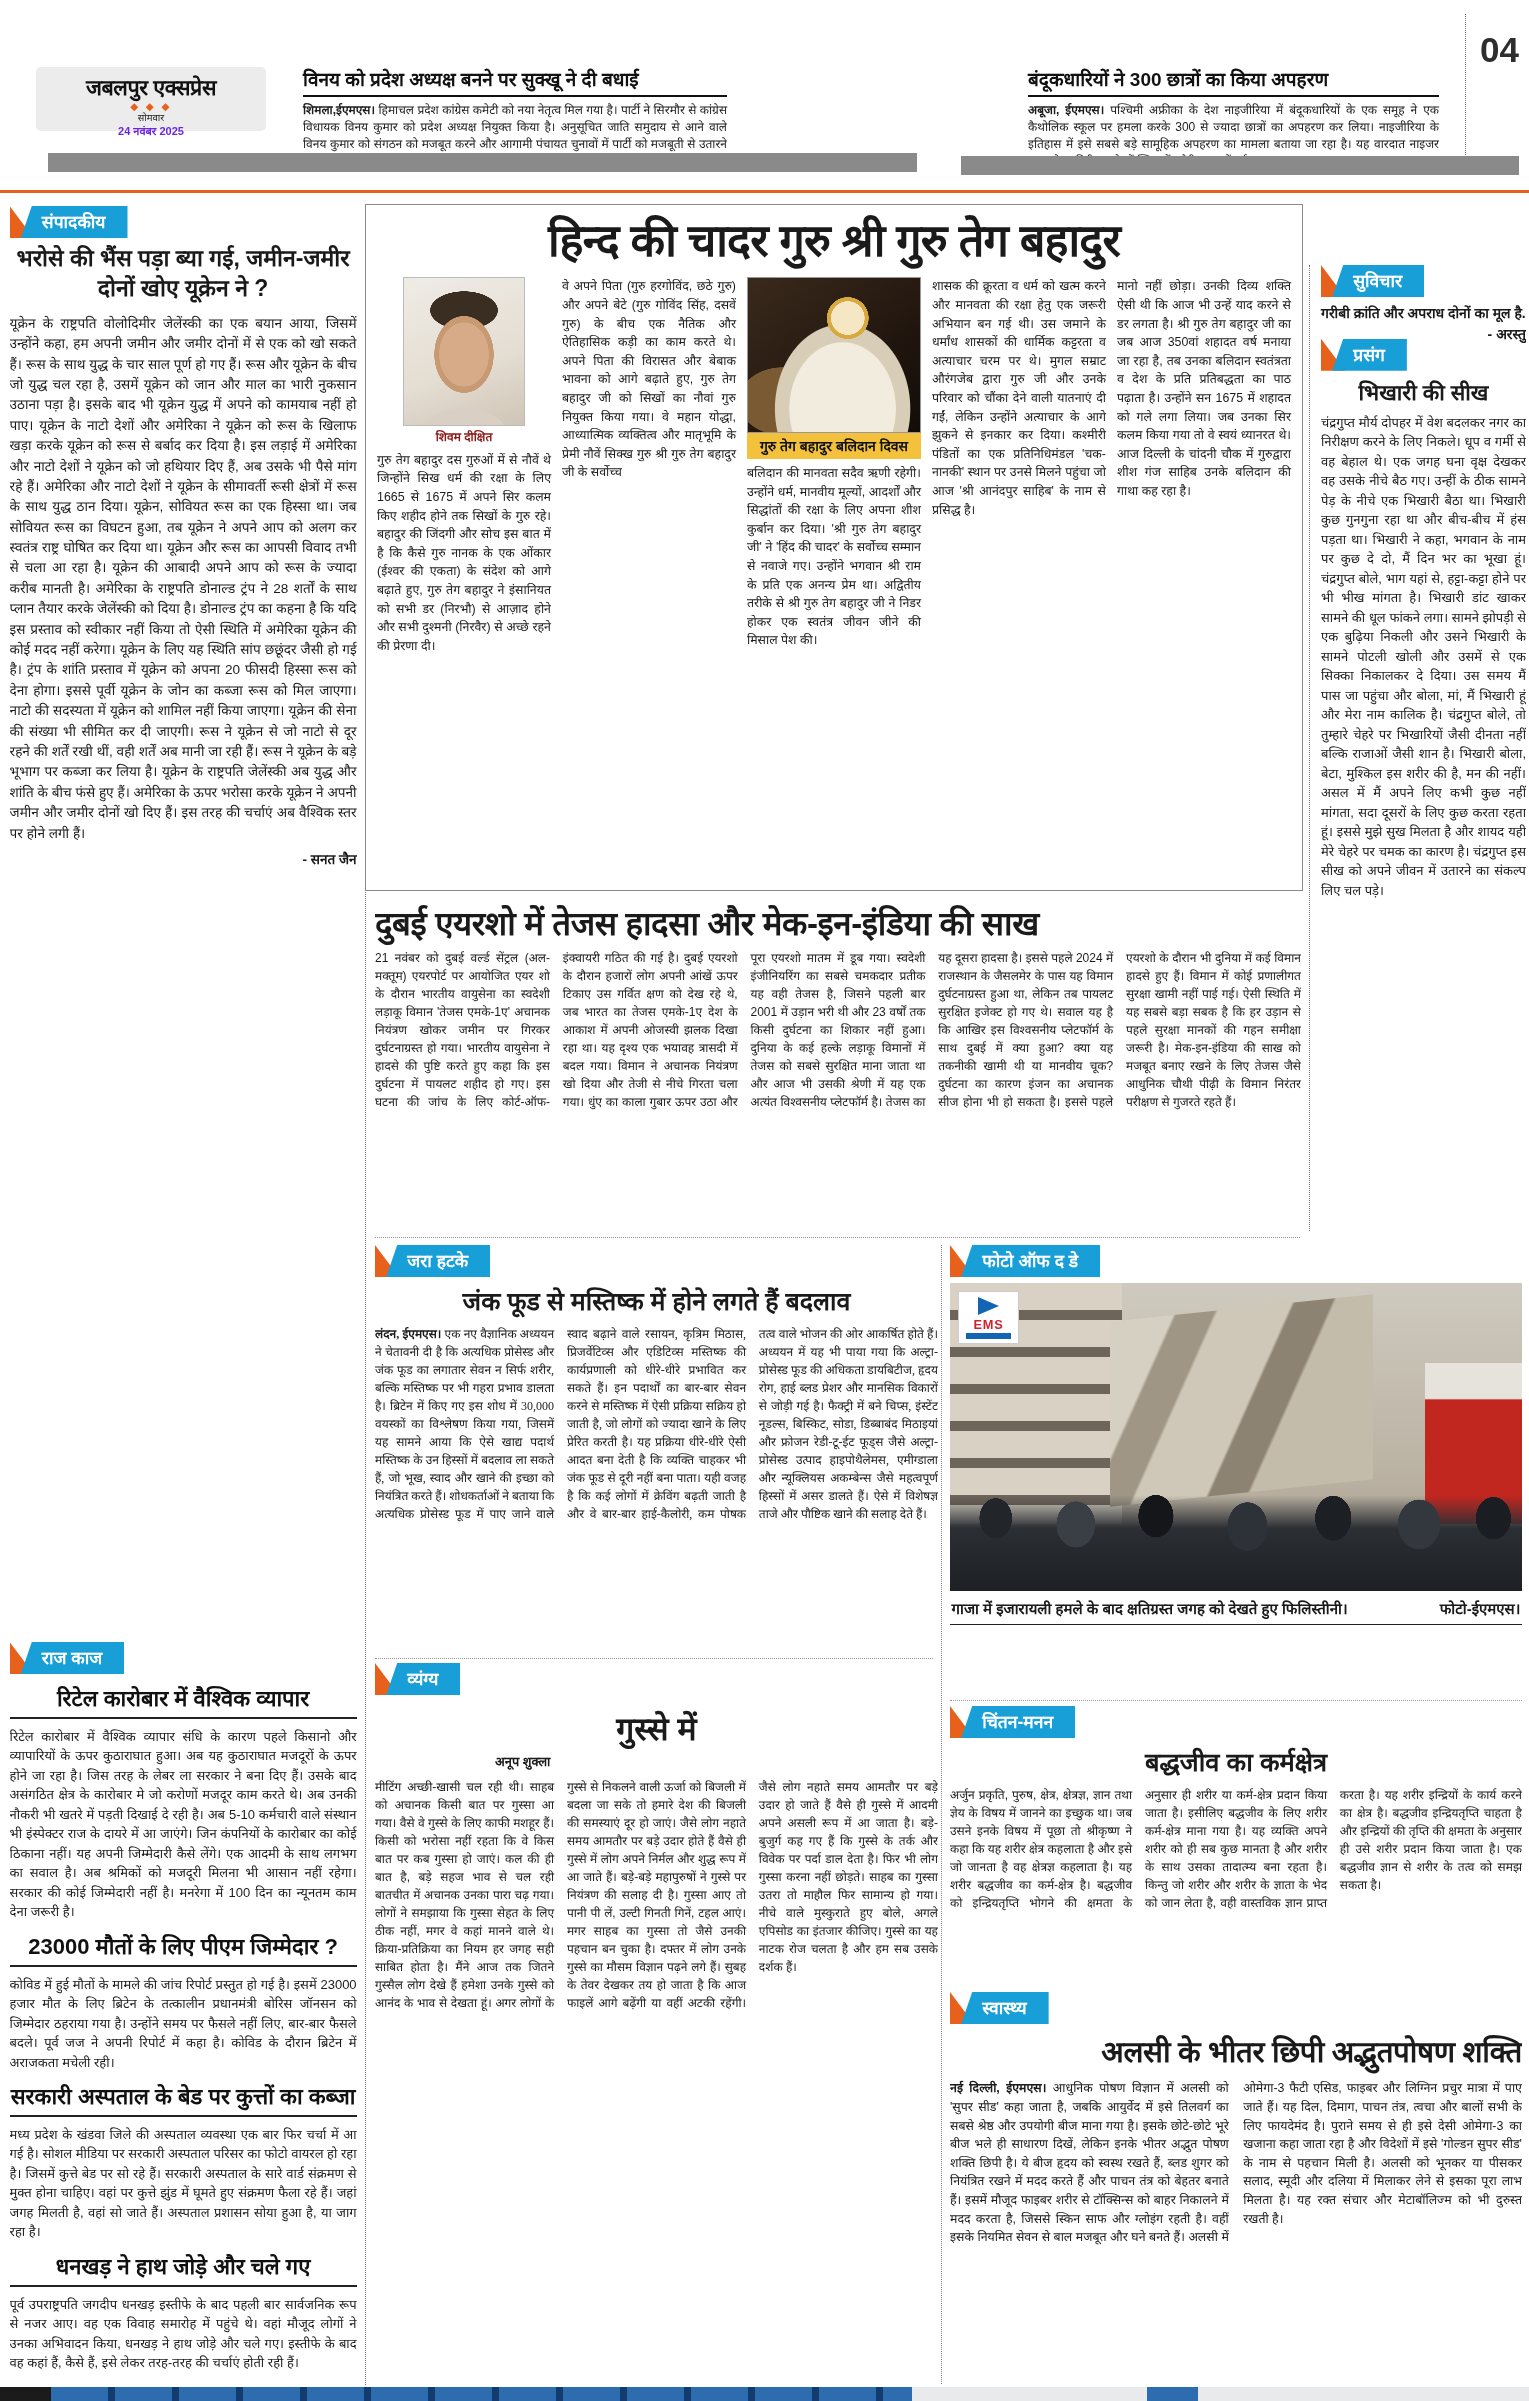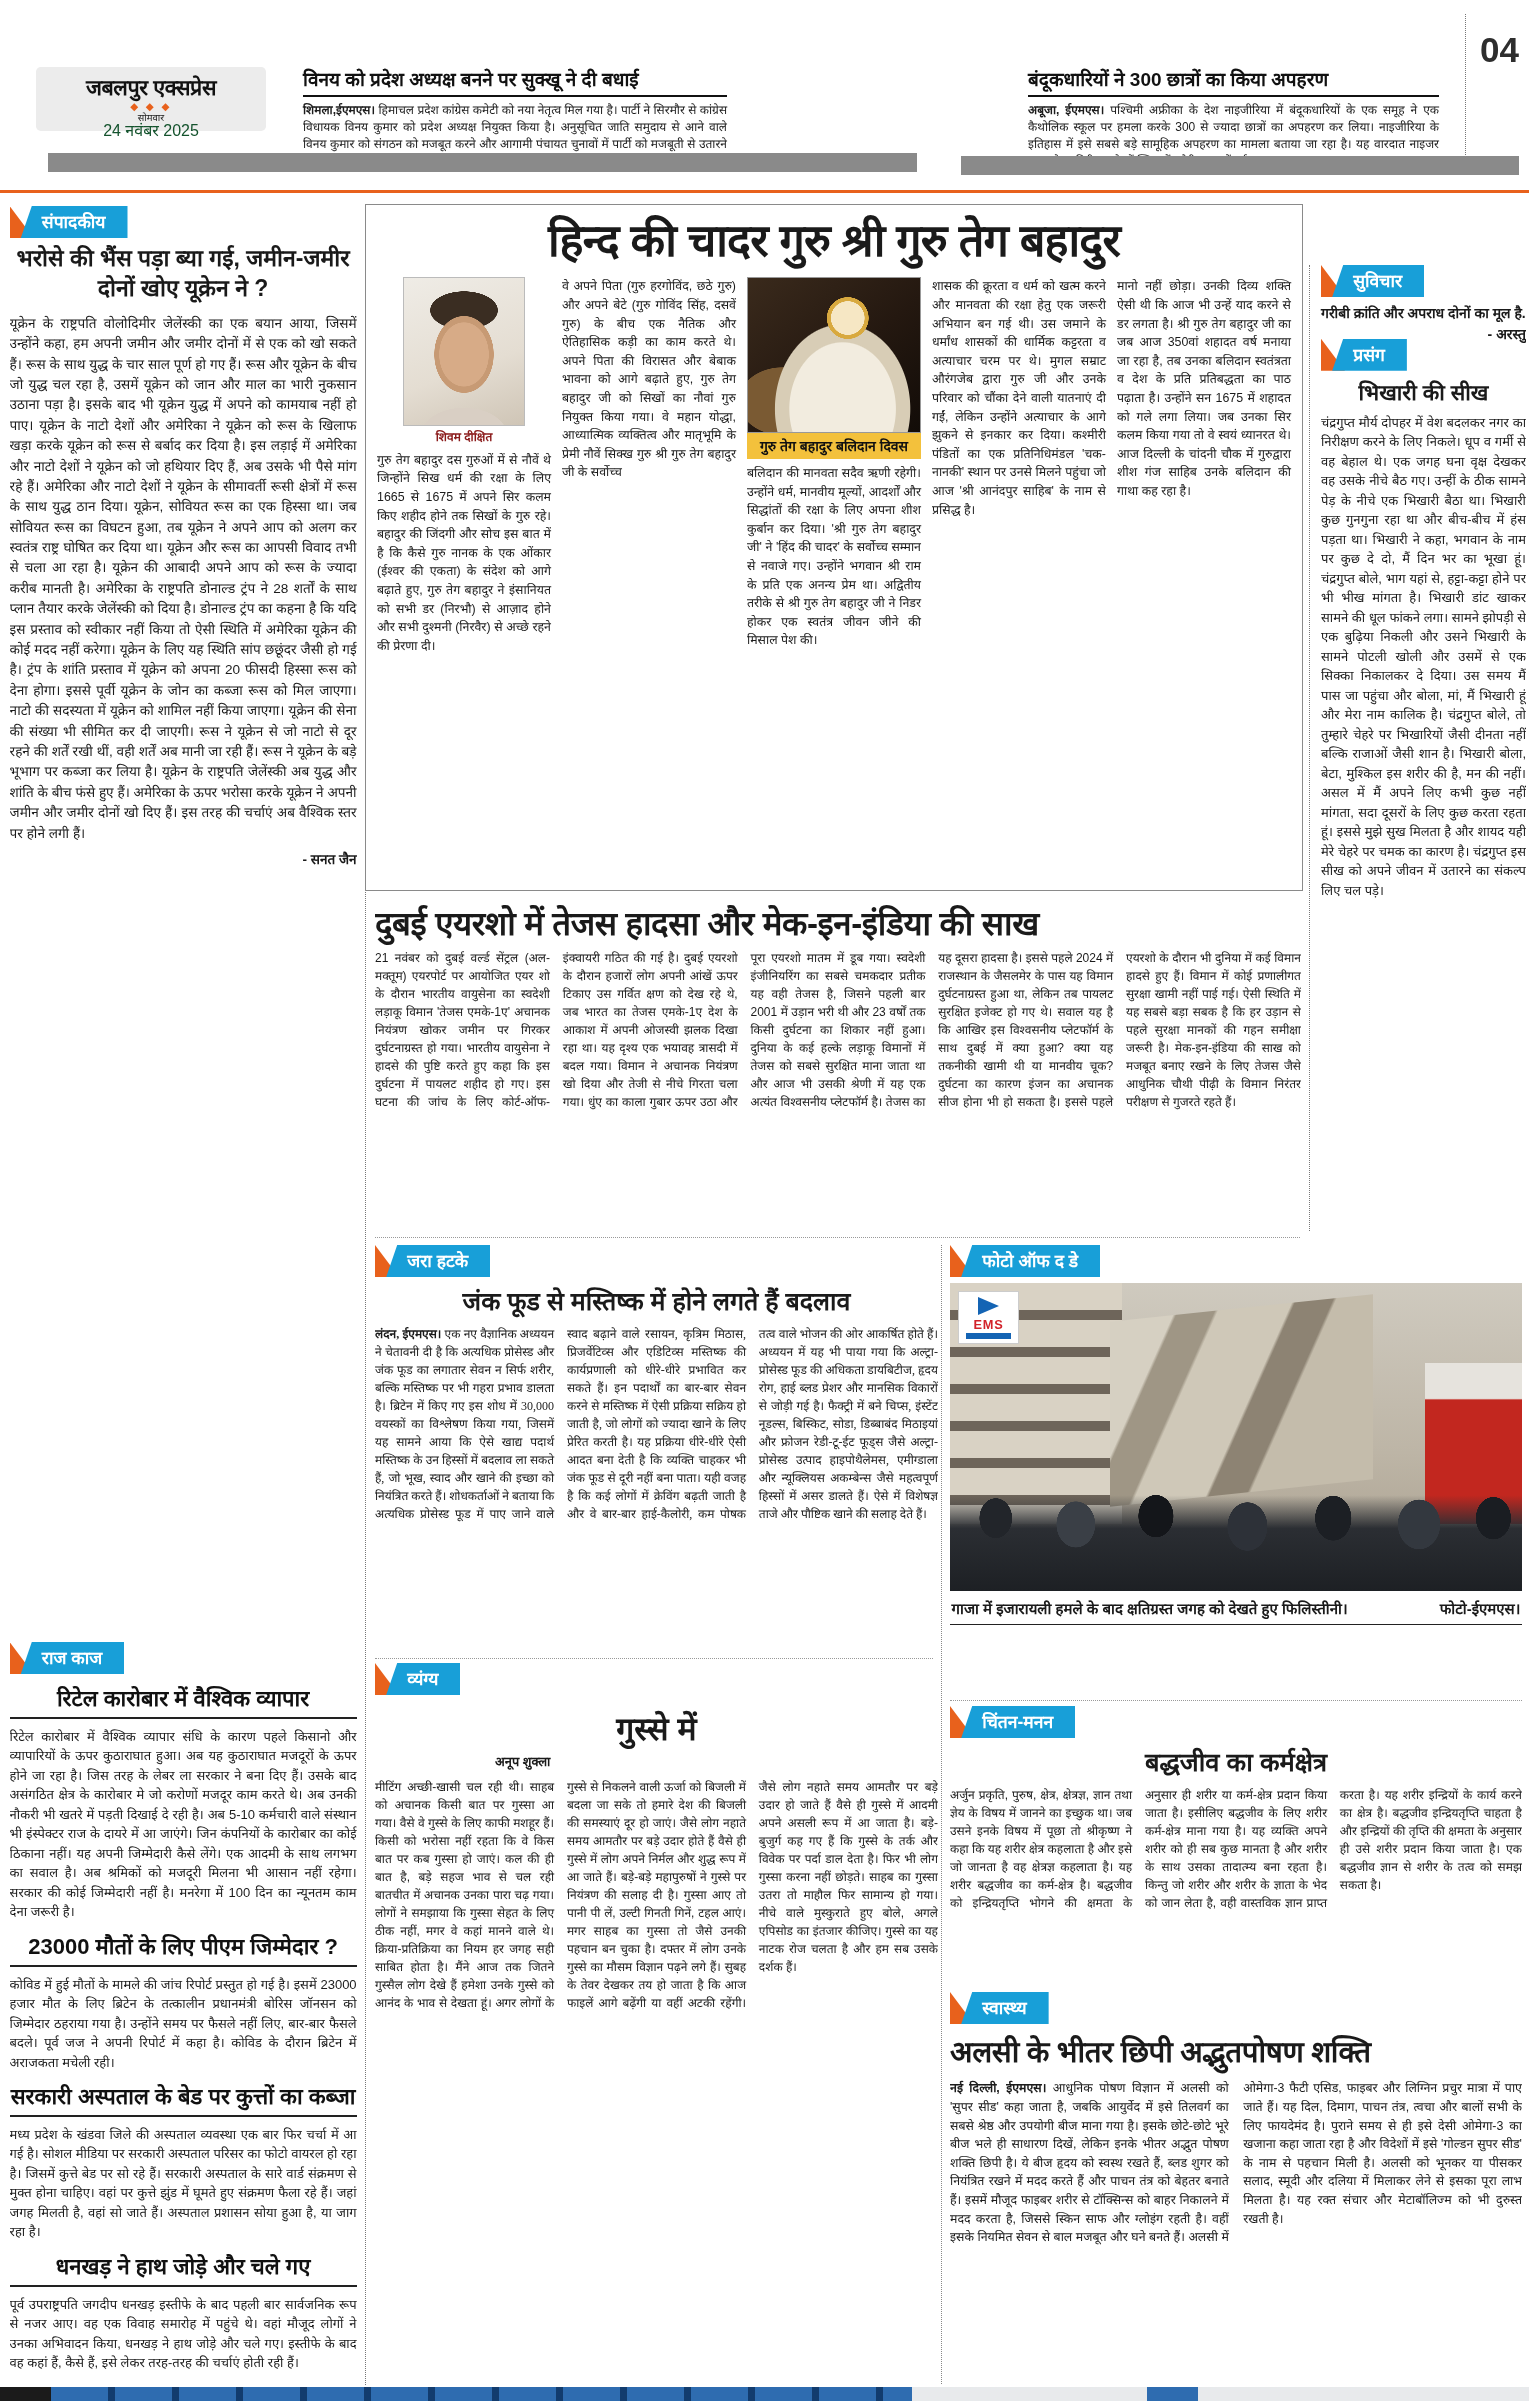--- a/index.html
+++ b/index.html
@@ -4,21 +4,21 @@
 <style>
   html,body{margin:0;padding:0;background:#fff;}
   #page{position:relative;width:1530px;height:2401px;background:#fff;overflow:hidden;
         font-family:"Liberation Sans","DejaVu Sans",sans-serif;color:#1a1a1a;}
   
   .masthead{position:absolute;left:36px;top:67px;width:230px;height:64px;background:#ececec;
             border-radius:4.8px;text-align:center;padding-top:4.8px;box-sizing:border-box;}
   .masthead .title{font-size:21.5px;font-weight:800;letter-spacing:-0.4px;color:#111;}
   .masthead .diamonds{color:#e8611c;font-size:10.4px;letter-spacing:2.4px;line-height:11px;}
   .masthead .day{font-size:9.6px;color:#222;line-height:11px;}
-  .masthead .date{font-size:16px;font-weight:400;color:#14532d;line-height:16px;}
+  .masthead .date{font-size:11px;font-weight:700;color:#6d28d9;line-height:16px;}
   .mini-art{position:absolute;top:66px;}
   .mini-art .hl{font-size:19px;font-weight:800;color:#111;border-bottom:2.4px solid #111;
                 padding-bottom:3.2px;margin-bottom:4.8px;}
   .mini-art .bd{font-size:12px;line-height:1.42;text-align:justify;color:#1c1c1c;}
   .dateline{font-weight:800;}
   .brandbox{position:absolute;left:785px;top:6.4px;width:163px;height:183px;background:#c43a46;
             border-radius:17.5px;color:#fff;text-align:center;display:flex;flex-direction:column;
             justify-content:center;gap:1.6px;}
   .brandbox div{font-size:43px;font-weight:800;line-height:48px;}
   .pagenum{position:absolute;left:1473px;top:30px;width:53px;font-size:35px;font-weight:800;color:#2e2e2e;text-align:center;}
@@ -115,21 +115,21 @@
   #vyangya{position:absolute;left:375px;top:1663px;width:563px;height:722px;overflow:hidden;}
   #vyangya .hl{font-size:32px;font-weight:800;text-align:center;margin:11px 0 3.2px 0;}
   #vyangya .by{font-weight:800;font-size:12.8px;margin:0 0 8px 120px;}
   #vyangya .bd{font-size:12px;column-count:3;column-gap:12.8px;height:550px;}
   
   #chintan{position:absolute;left:950px;top:1706px;width:572px;height:281px;overflow:hidden;}
   #chintan .hl{font-size:25.5px;font-weight:800;text-align:center;margin:3.2px 0 8px 0;}
   #chintan .bd{font-size:12px;column-count:3;column-gap:12.8px;height:191px;}
   
   #swasthya{position:absolute;left:950px;top:1992px;width:572px;height:394px;overflow:hidden;}
-  #swasthya .hl{font-size:29.5px;font-weight:800;text-align:left;letter-spacing:-0.4px;margin:3.2px 0 8px 0;white-space:nowrap;}
+  #swasthya .hl{font-size:29.5px;font-weight:800;text-align:right;letter-spacing:-0.4px;margin:3.2px 0 8px 0;white-space:nowrap;}
   #swasthya .bd{font-size:12.4px;column-count:2;column-gap:14.4px;height:287px;}
   
   .vdot{position:absolute;border-left:1.6px dotted #888;}
   .hdot{position:absolute;border-top:1.6px dotted #999;}
   
   #bstrip{position:absolute;left:0;bottom:0;width:1530px;height:13.6px;display:flex;}
   #bstrip .b1{width:51px;background:#1b1b1b;}
   #bstrip .b2{width:861px;background:repeating-linear-gradient(90deg,#2e6cb0 0 57px,#123c6e 57px 64px);}
   #bstrip .b3{flex:1;background:#e8eaec;position:relative;}
   #bstrip .b3 span{position:absolute;left:38%;top:0;width:51px;height:100%;background:#2e6cb0;}

